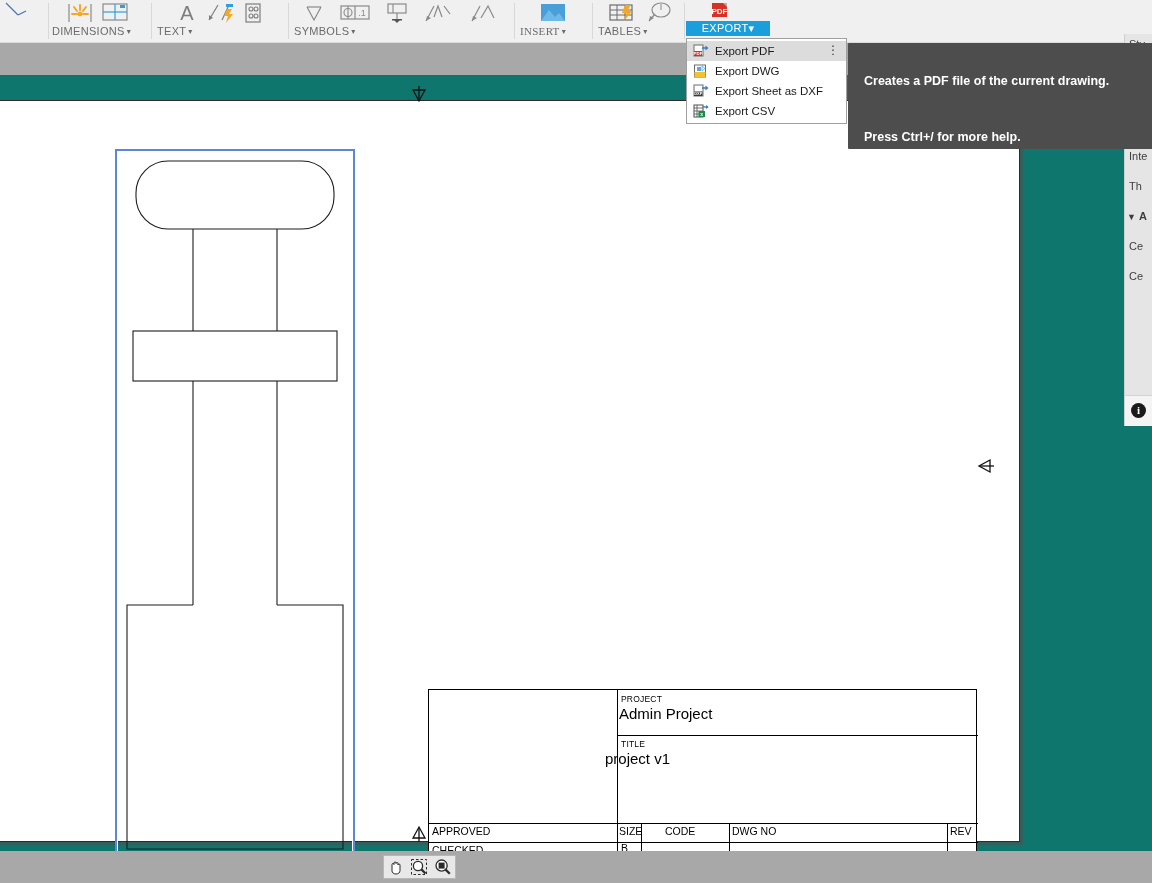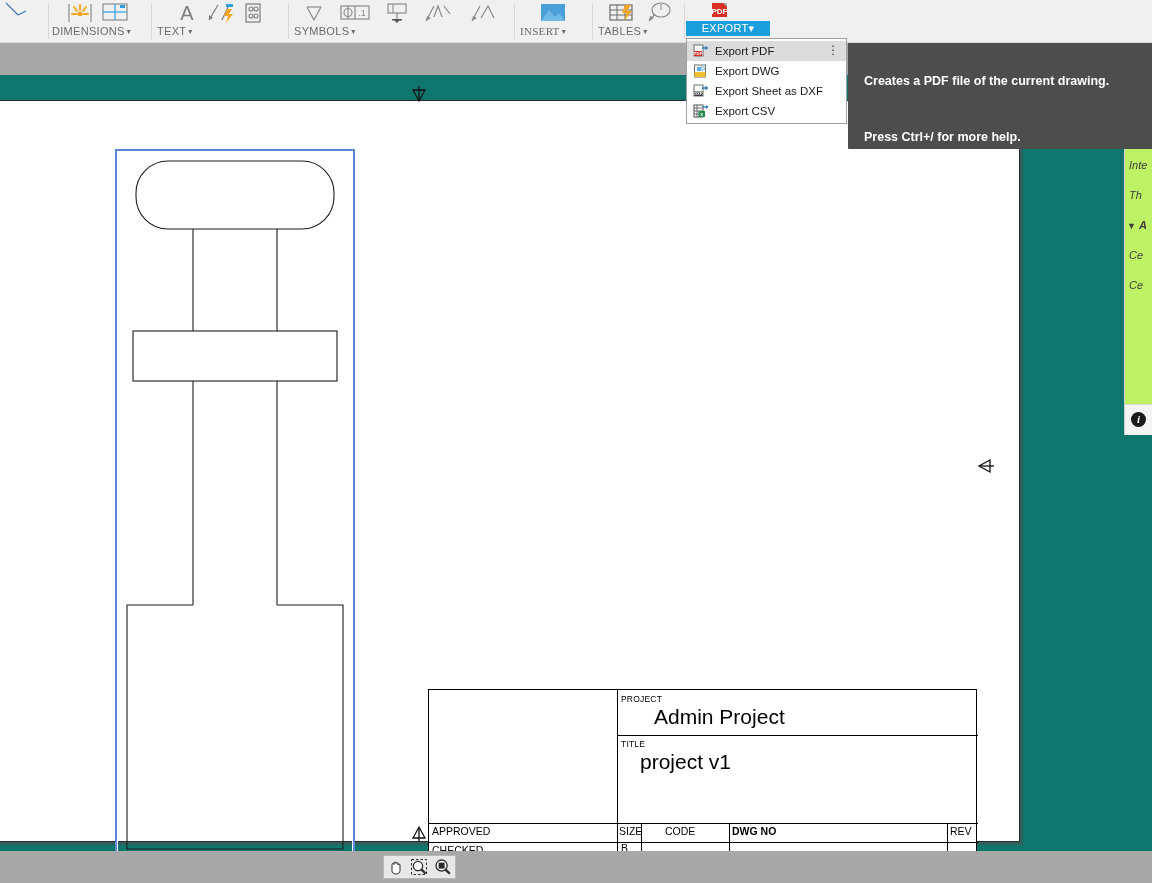--- a/index.html
+++ b/index.html
@@ -210,45 +210,43 @@
     color: #000;
   }
   .tb-lbl {
     position: absolute;
     font-size: 8.5px;
     letter-spacing: .2px;
     white-space: nowrap;
   }
   .tb-val-big {
     position: absolute;
-    font-size: 21px;
+    font-size: 15px;
     white-space: nowrap;
-    padding-left: 35px;
   }
   .tb-val {
     position: absolute;
     font-size: 10.5px;
     white-space: nowrap;
   }
   .tb-line-h { position: absolute; background: #000; height: 1px; }
   .tb-line-v { position: absolute; background: #000; width: 1px; }
 
   
   #right-panel {
     position: absolute;
     right: 0;
-    top: 43px;
+    top: 34px;
     width: 28px;
     height: 392px;
-    background: #bef264;
+    background: #e5e5e5;
     border-left: 1px solid #cfcfcf;
     box-sizing: border-box;
     overflow: hidden;
     z-index: 30;
-    font-style: italic;
   }
   .rp-row {
     position: absolute;
     left: 4px;
     font-size: 11px;
     color: #3d3d3d;
     white-space: nowrap;
   }
   .rp-row.header { font-weight: bold; left: 2px; }
   .rp-row .tri { font-size: 9px; margin-right: 3px; }
@@ -541,21 +539,21 @@
 
     <div class="tb-lbl" style="left:192px; top:49px;">TITLE</div>
     <div class="tb-val-big" style="left:176px; top:60px;">project v1</div>
 
     <div class="tb-val" style="left:3px; top:135px;">APPROVED</div>
     <div class="tb-val" style="left:3px; top:154px;">CHECKED</div>
 
     <div class="tb-val" style="left:190px; top:135px;">SIZE</div>
     <div class="tb-val" style="left:192px; top:152px;">B</div>
     <div class="tb-val" style="left:236px; top:135px;">CODE</div>
-    <div class="tb-val" style="left:303px; top:135px;font-weight:bold;">DWG NO</div>
+    <div class="tb-val" style="left:303px; top:135px;">DWG NO</div>
     <div class="tb-val" style="left:521px; top:135px;">REV</div>
 
   </div>
 </div>
 
 <div id="right-panel">
   <div class="rp-row" style="top:4px;">Sty</div>
   <div class="rp-row" style="top:30px;">Sc</div>
   <div class="rp-row header" style="top:56px;">
     <span class="tri">▼</span><span>E</span>

